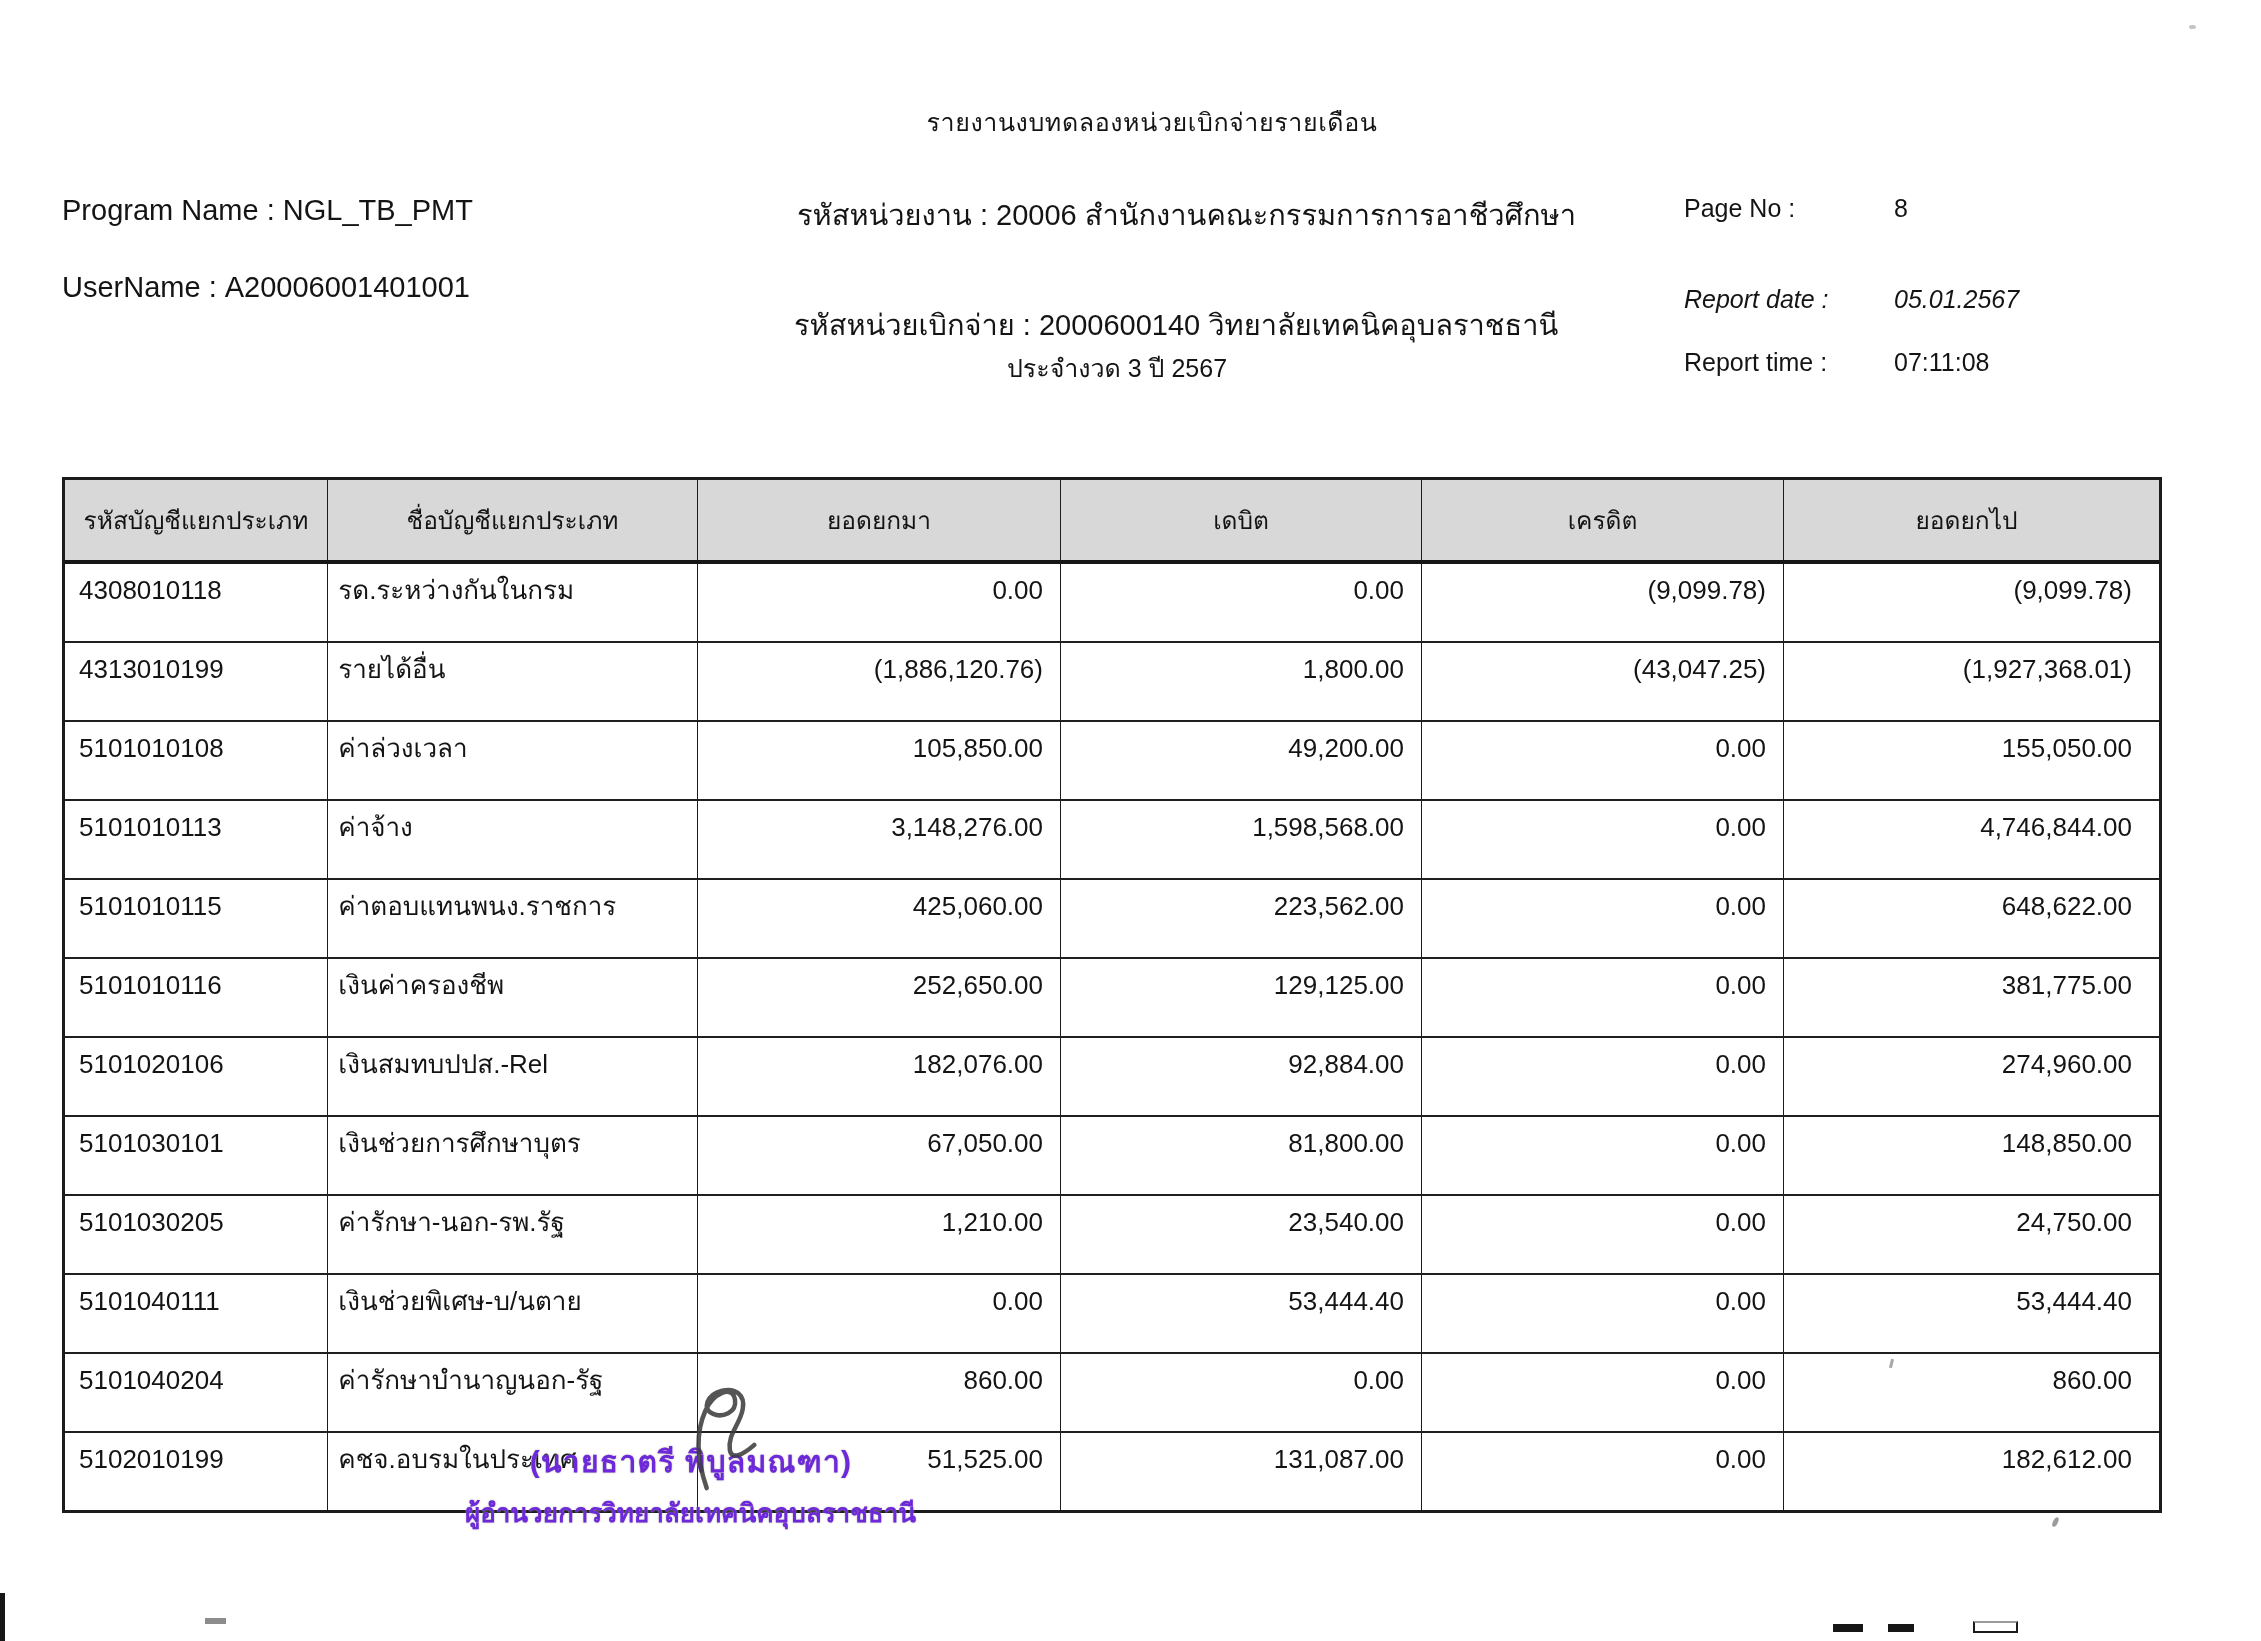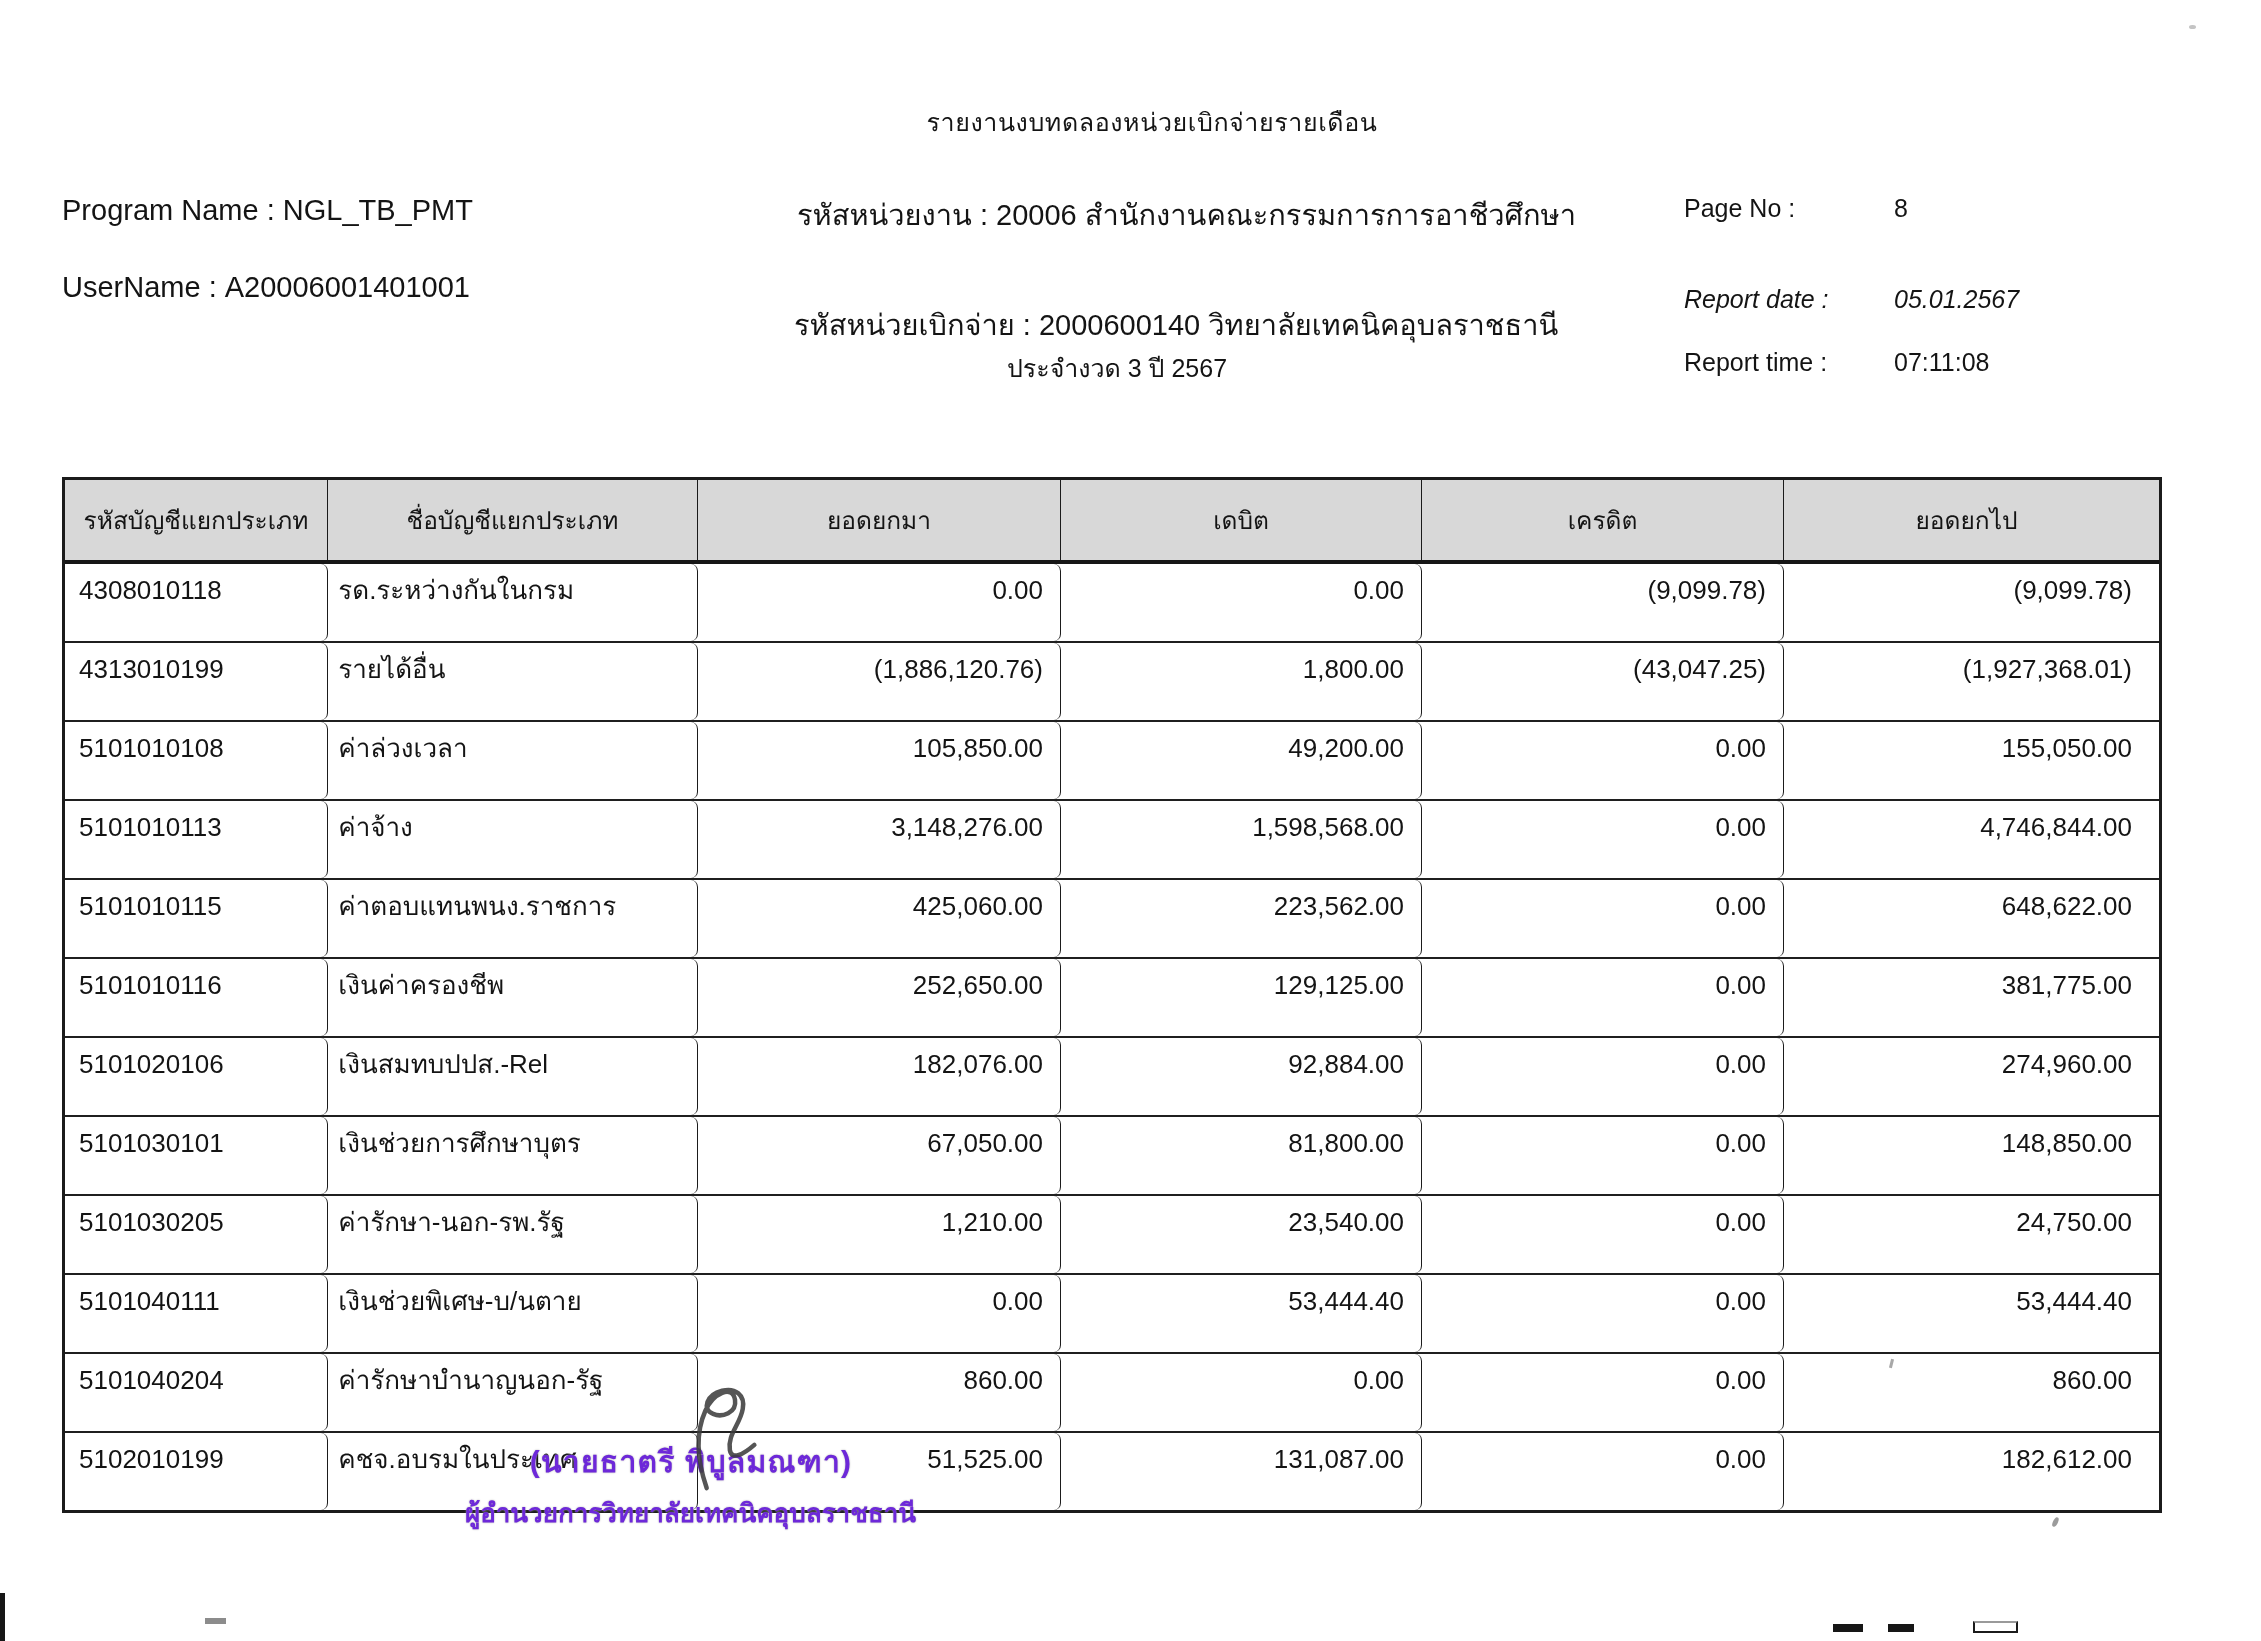--- a/index.html
+++ b/index.html
@@ -42,21 +42,21 @@
     height:80px;display:flex;align-items:center;justify-content:center;
     font-size:24.5px;text-align:center;
   }
   .hcell:not(:last-child){border-right:1.9px solid #1b1b1b;}
   .trow + .trow{border-top:2.6px solid #1f1f1f;}
   .cell{
     height:77px;box-sizing:border-box;
     font-size:26px;line-height:1.05;
     padding-top:13px;overflow:visible;white-space:nowrap;
   }
-  .cell:not(:last-child){border-right:1.9px solid #1b1b1b;border-radius:7px;}
+  .cell:not(:last-child){border-right:1.9px solid #1b1b1b;}
   .cell.c0{padding-left:14px;}
   .cell.c1{padding-left:10.3px;}
   .cell.c2,.cell.c3,.cell.c4,.cell.c5{text-align:right;padding-right:17px;}
   
   .stamp-line{
     position:absolute;color:#6d28d9;text-align:center;white-space:nowrap;
     text-shadow:0 0 1.9px #aFaFaF;font-weight:bold;
   }
   .stamp-1{left:452px;top:1438px;width:478px;font-size:30px;letter-spacing:1.3px;}
   .stamp-2{left:400px;top:1492px;width:581px;font-size:26px;}

